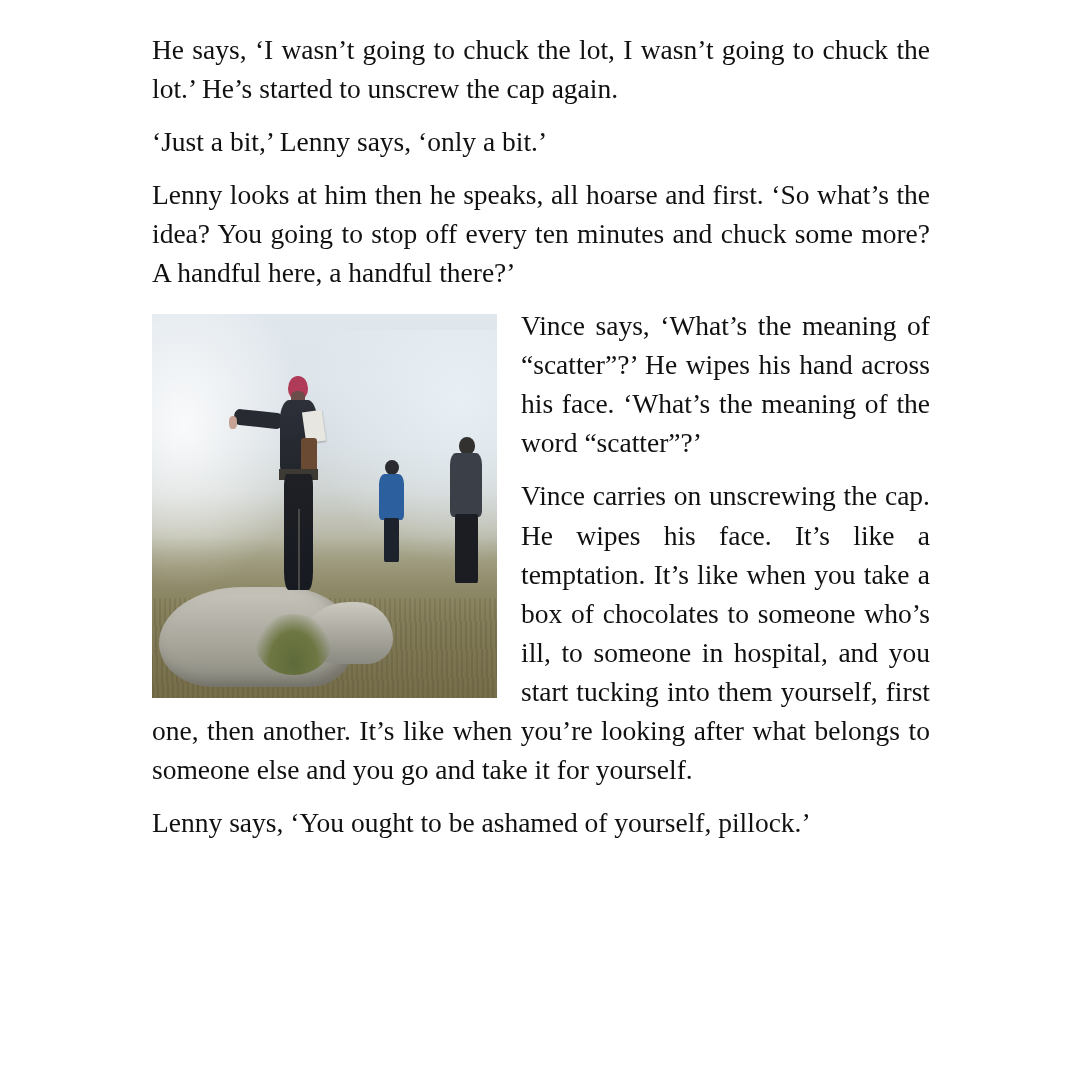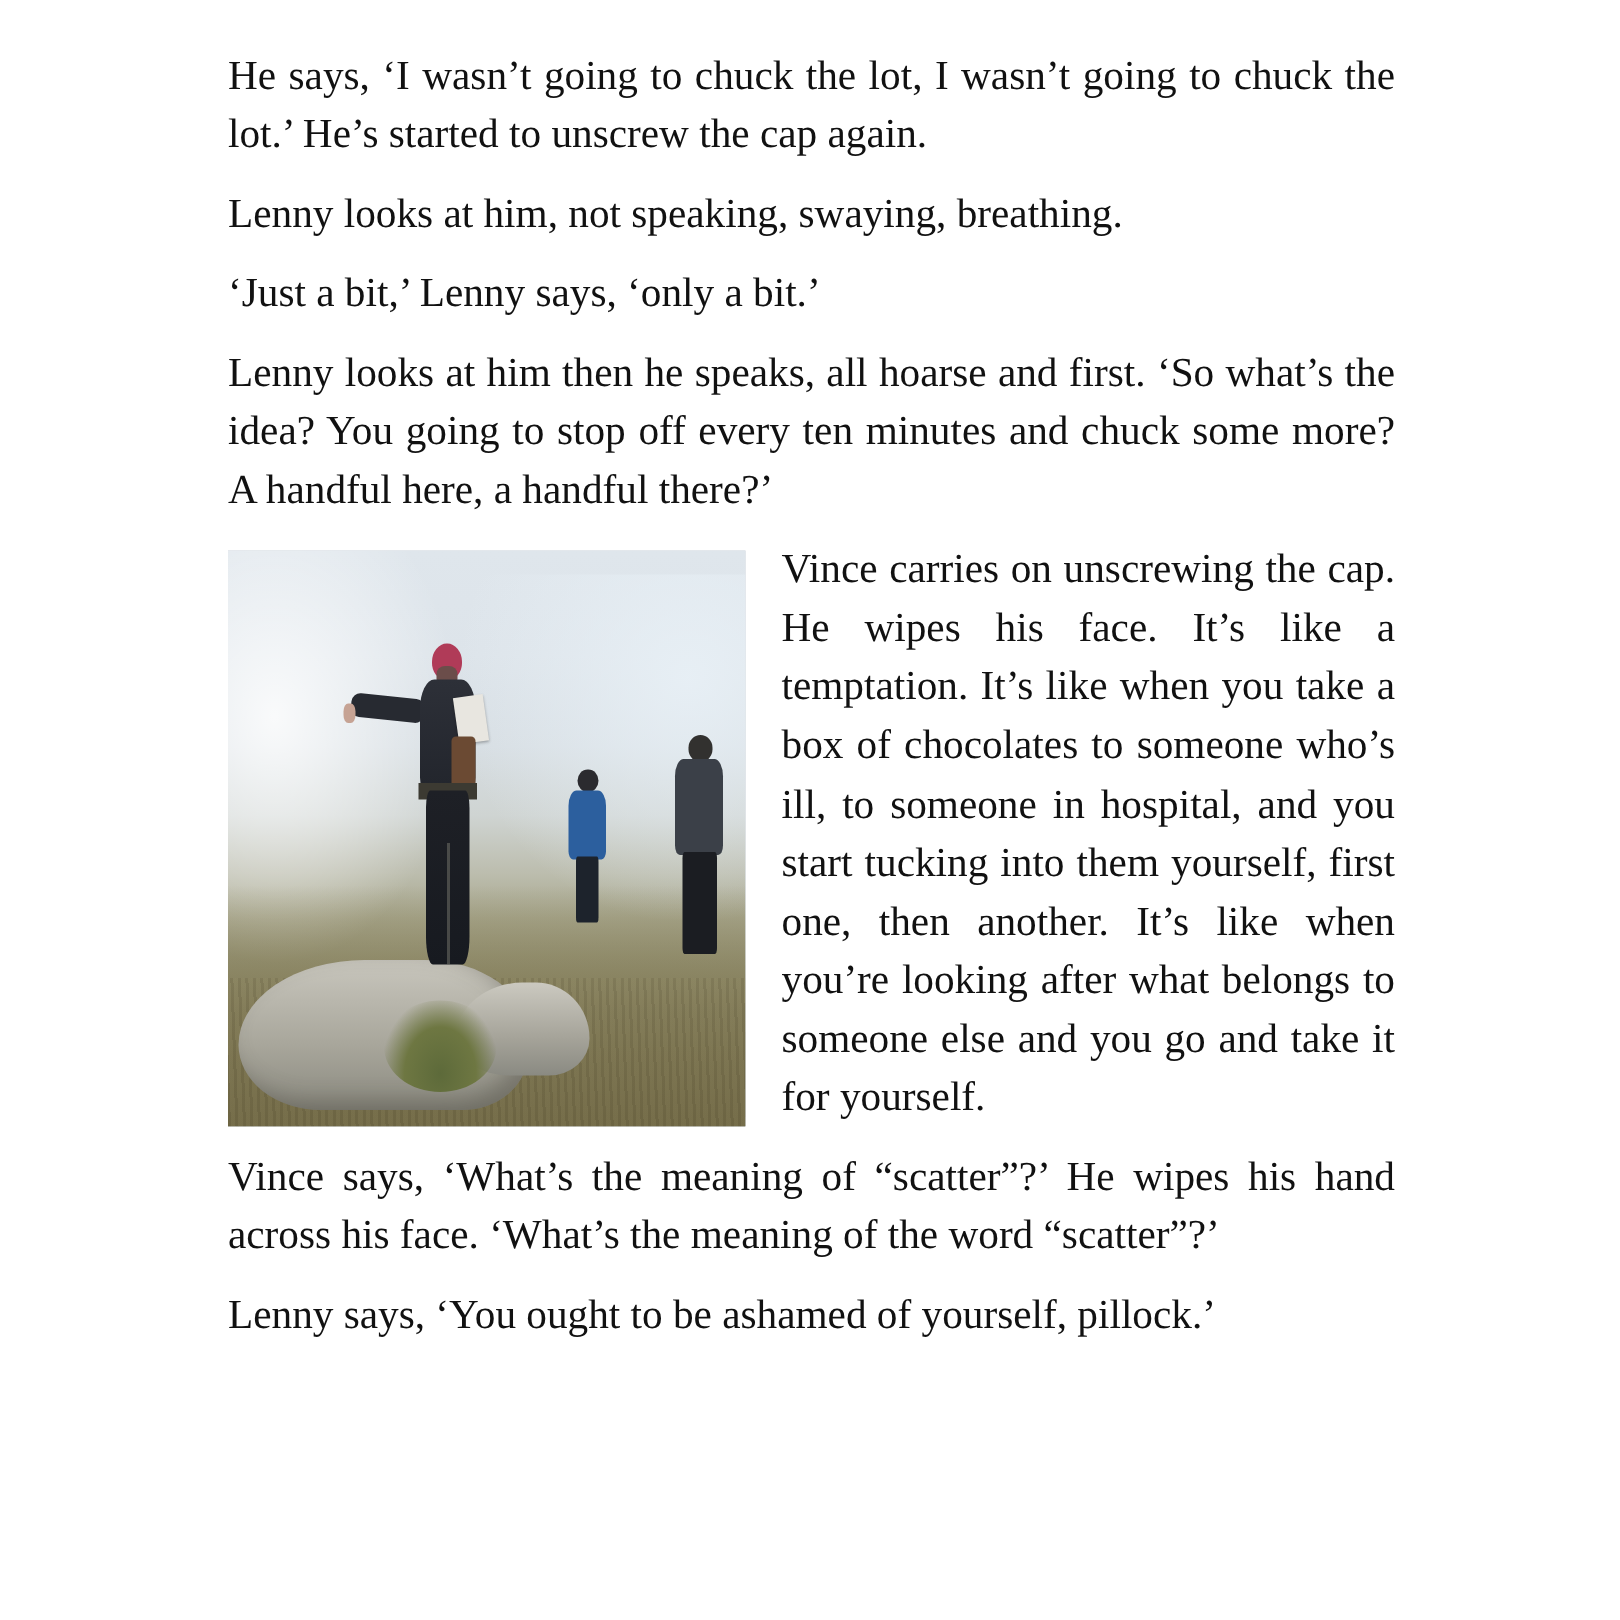--- a/index.html
+++ b/index.html
@@ -256,21 +256,20 @@
   }
 </style>
 </head>
 <body>
 
 <div class="page">
   <div class="text-column">
 
     <p>He says, ‘I wasn’t going to chuck the lot, I wasn’t going to chuck the lot.’ He’s started to unscrew the cap again.</p>
 
-    <p>Lenny looks at him, not speaking, swaying, breathing.</p>
 
     <p>‘Just a bit,’ Lenny says, ‘only a bit.’</p>
 
     <p>Lenny looks at him then he speaks, all hoarse and first. ‘So what’s the idea? You going to stop off every ten minutes and chuck some more? A handful here, a handful there?’</p>
 
     <div class="figure">
       <div class="photo"></div>
       <div class="mist-left"></div>
       <div class="mist-right"></div>
       <div class="grass"></div>
@@ -298,20 +297,20 @@
         <div class="pb-legs"></div>
       </div>
 
       <div class="person-right">
         <div class="pr-head"></div>
         <div class="pr-body"></div>
         <div class="pr-legs"></div>
       </div>
     </div>
 
+    <p>Vince says, ‘What’s the meaning of “scatter”?’ He wipes his hand across his face. ‘What’s the meaning of the word “scatter”?’</p>
+
     <p>Vince carries on unscrewing the cap. He wipes his face. It’s like a temptation. It’s like when you take a box of chocolates to someone who’s ill, to someone in hospital, and you start tucking into them yourself, first one, then another. It’s like when you’re looking after what belongs to someone else and you go and take it for yourself.</p>
-
-    <p>Vince says, ‘What’s the meaning of “scatter”?’ He wipes his hand across his face. ‘What’s the meaning of the word “scatter”?’</p>
 
     <p class="last">Lenny says, ‘You ought to be ashamed of yourself, pillock.’</p>
 
   </div>
 </div>
 
 </body></html>

